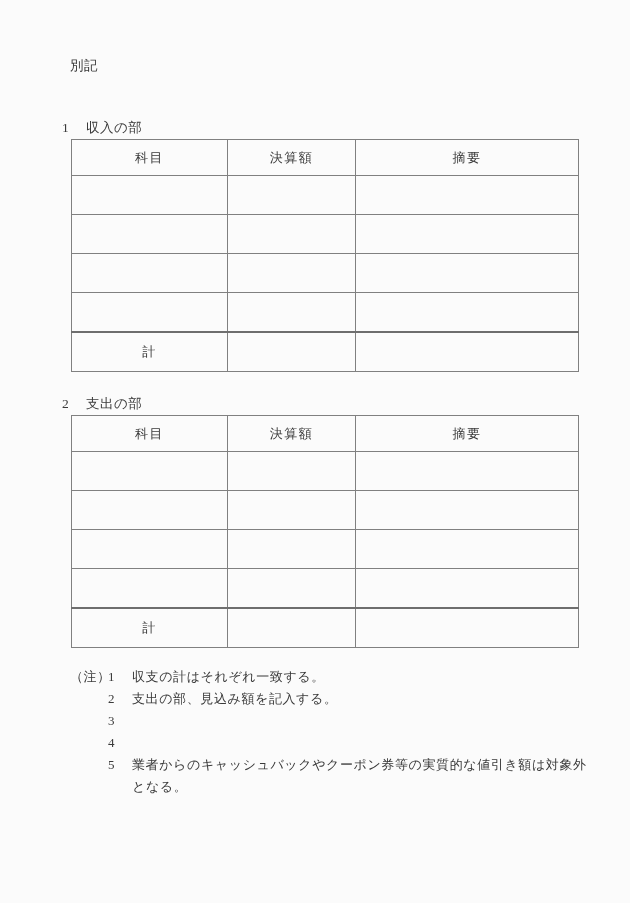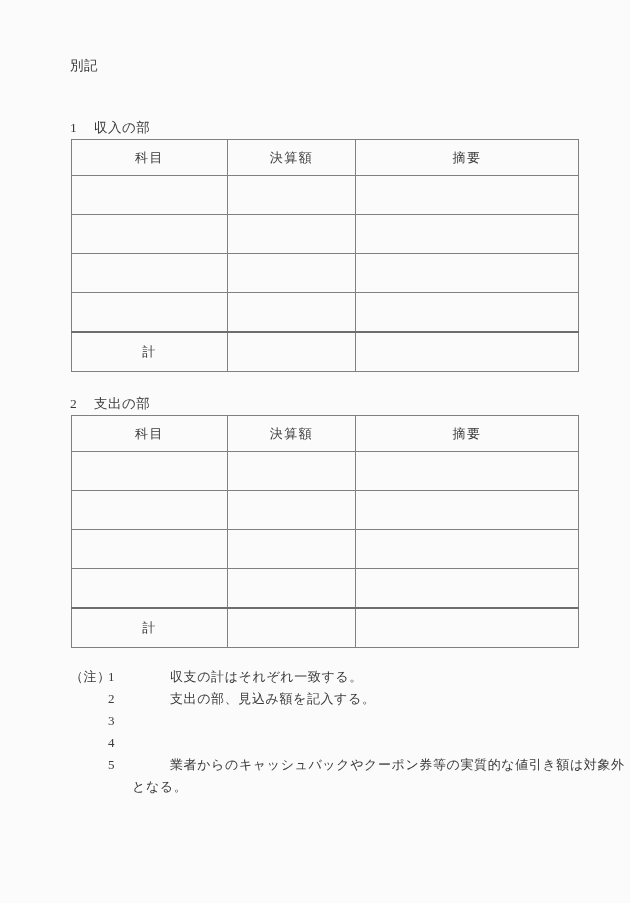--- a/index.html
+++ b/index.html
@@ -36,21 +36,21 @@
     right: 0;
     top: 80px;
     text-align: center;
     font-size: 14px;
     letter-spacing: 1.2px;
   }
 
   
   .section-heading {
     position: absolute;
-    left: 70px;
+    left: 62px;
     font-size: 13.5px;
     letter-spacing: 0.5px;
     white-space: nowrap;
   }
   .section-heading .sec-num {
     display: inline-block;
     width: 24px;
   }
   #heading-1 { top: 119px; }
   #heading-2 { top: 395px; }
@@ -115,21 +115,20 @@
     text-align: left;
   }
   .note-num {
     display: inline-block;
     width: 24px;
     flex: 0 0 24px;
     text-align: left;
   }
   .note-text {
     display: inline-block;
-    margin-left: 38px;
   }
   .note-cont {
     padding-left: 62px;
   }
 </style>
 </head>
 <body>
 
 <div class="page">
 

